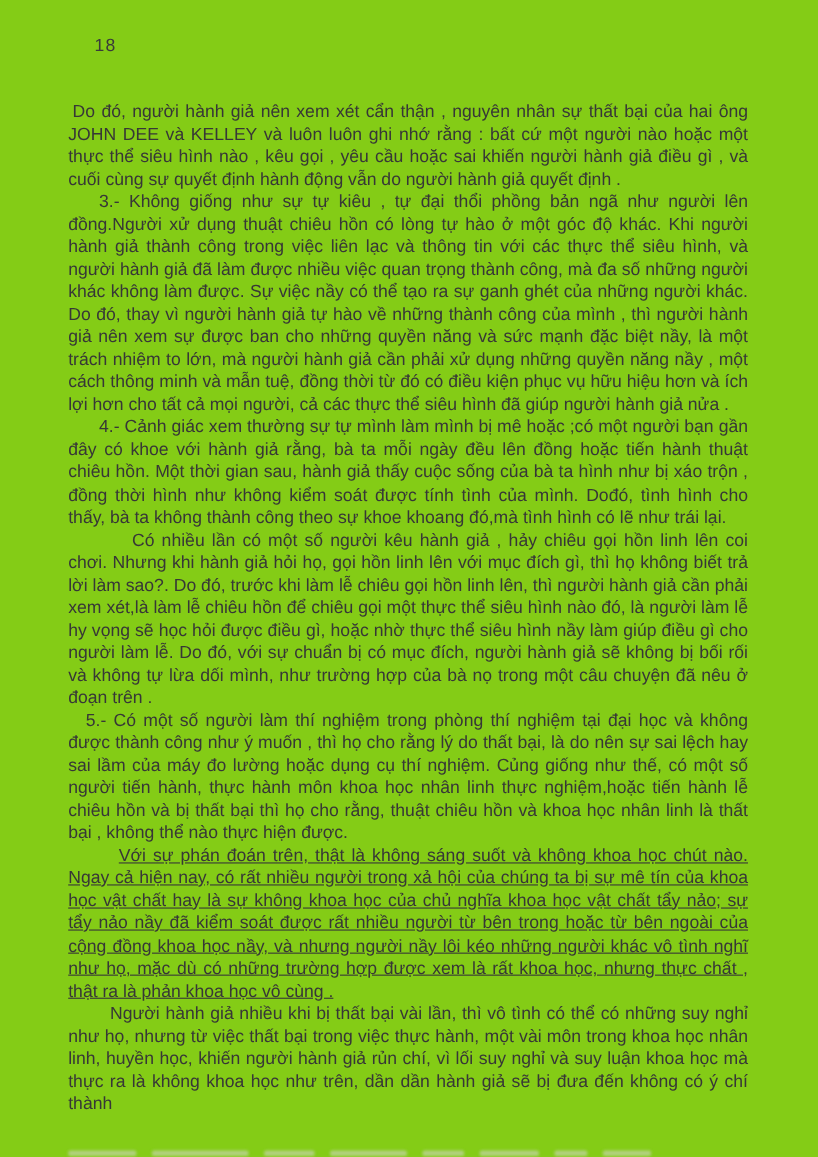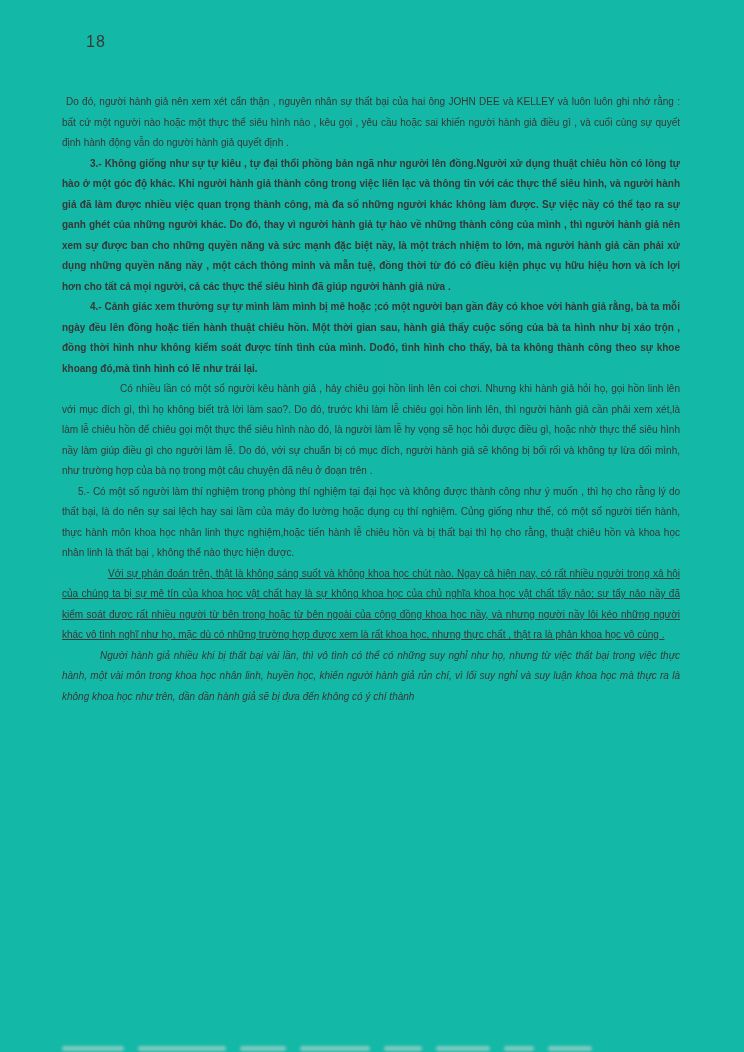--- a/index.html
+++ b/index.html
@@ -4,51 +4,51 @@
 <style>
   html, body {
     margin: 0;
     padding: 0;
     background: #f4f4f4;
   }
   .sheet {
     position: relative;
     width: 744px;
     height: 1052px;
-    background: #14b8a6;
+    background: #84cc16;
     overflow: hidden;
     font-family: "Liberation Sans", "DejaVu Sans", sans-serif;
     color: #383838;
   }
   .page-number {
     position: absolute;
     left: 86px;
     top: 33px;
     font-size: 16px;
     letter-spacing: 1px;
     color: #3a3a3a;
   }
   .body {
     position: absolute;
     left: 62px;
     top: 92px;
     width: 618px;
-    font-size: 10px;
+    font-size: 16px;
     line-height: 20.5px;
     text-align: justify;
     color: #373737;
   }
   .body p {
     margin: 0;
     padding: 0;
   }
   .i4  { text-indent: 4px; }
   .i16 { text-indent: 16px; }
-  .i28 { text-indent: 28px; font-weight: bold; }
-  .i38 { text-indent: 38px; font-style: italic; }
+  .i28 { text-indent: 28px; }
+  .i38 { text-indent: 38px; }
   .i46 { text-indent: 46px; text-decoration: underline; }
   .i58 { text-indent: 58px; }
   
   .cutoff {
     position: absolute;
     left: 62px;
     top: 1044px;
     width: 530px;
     height: 7px;
     display: flex;

